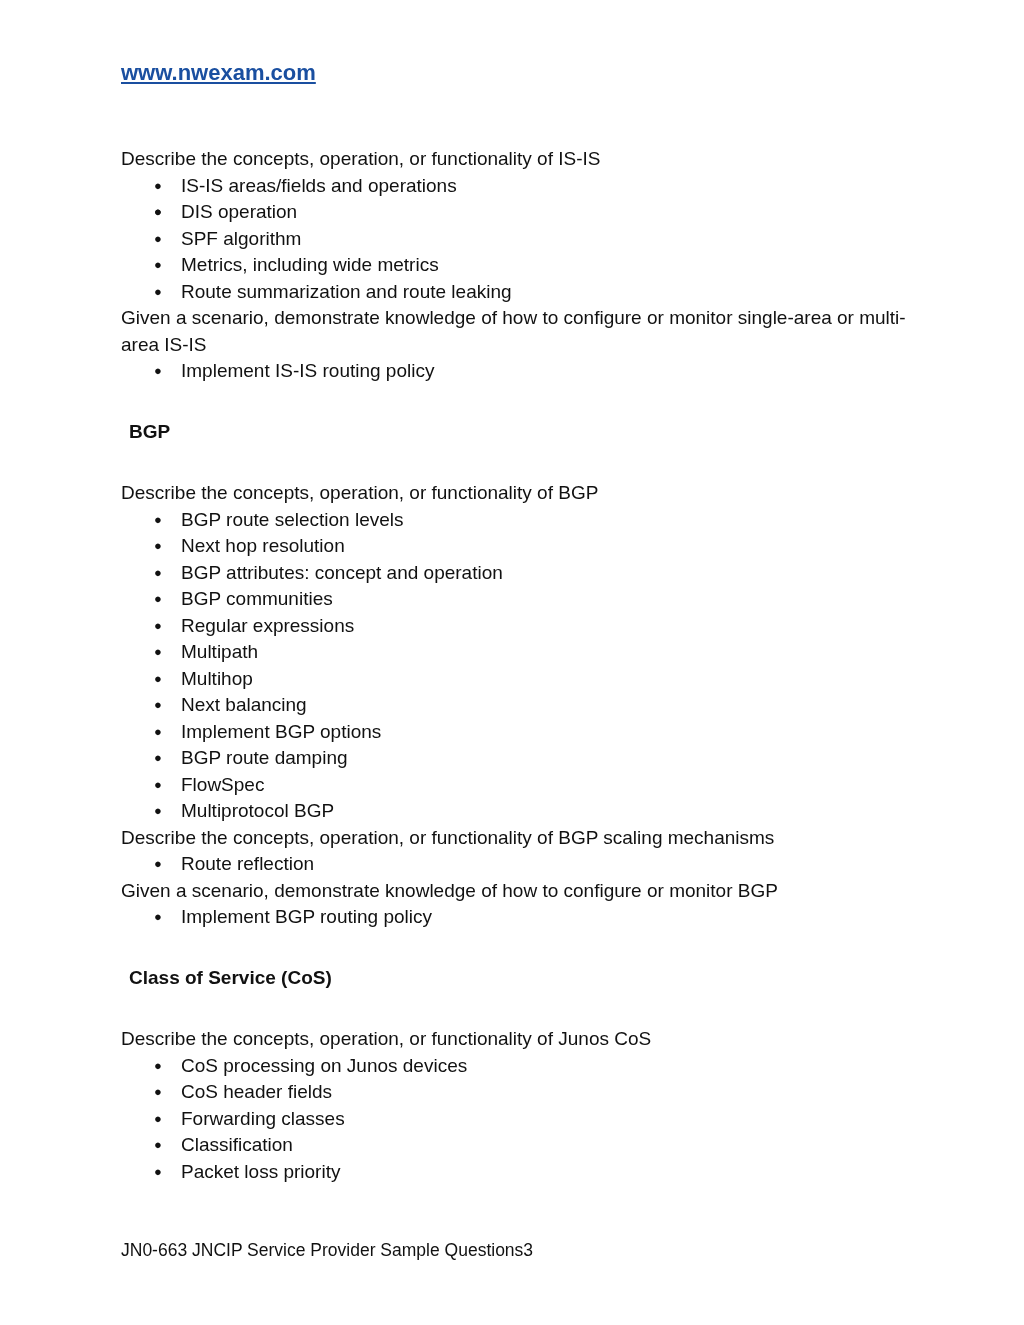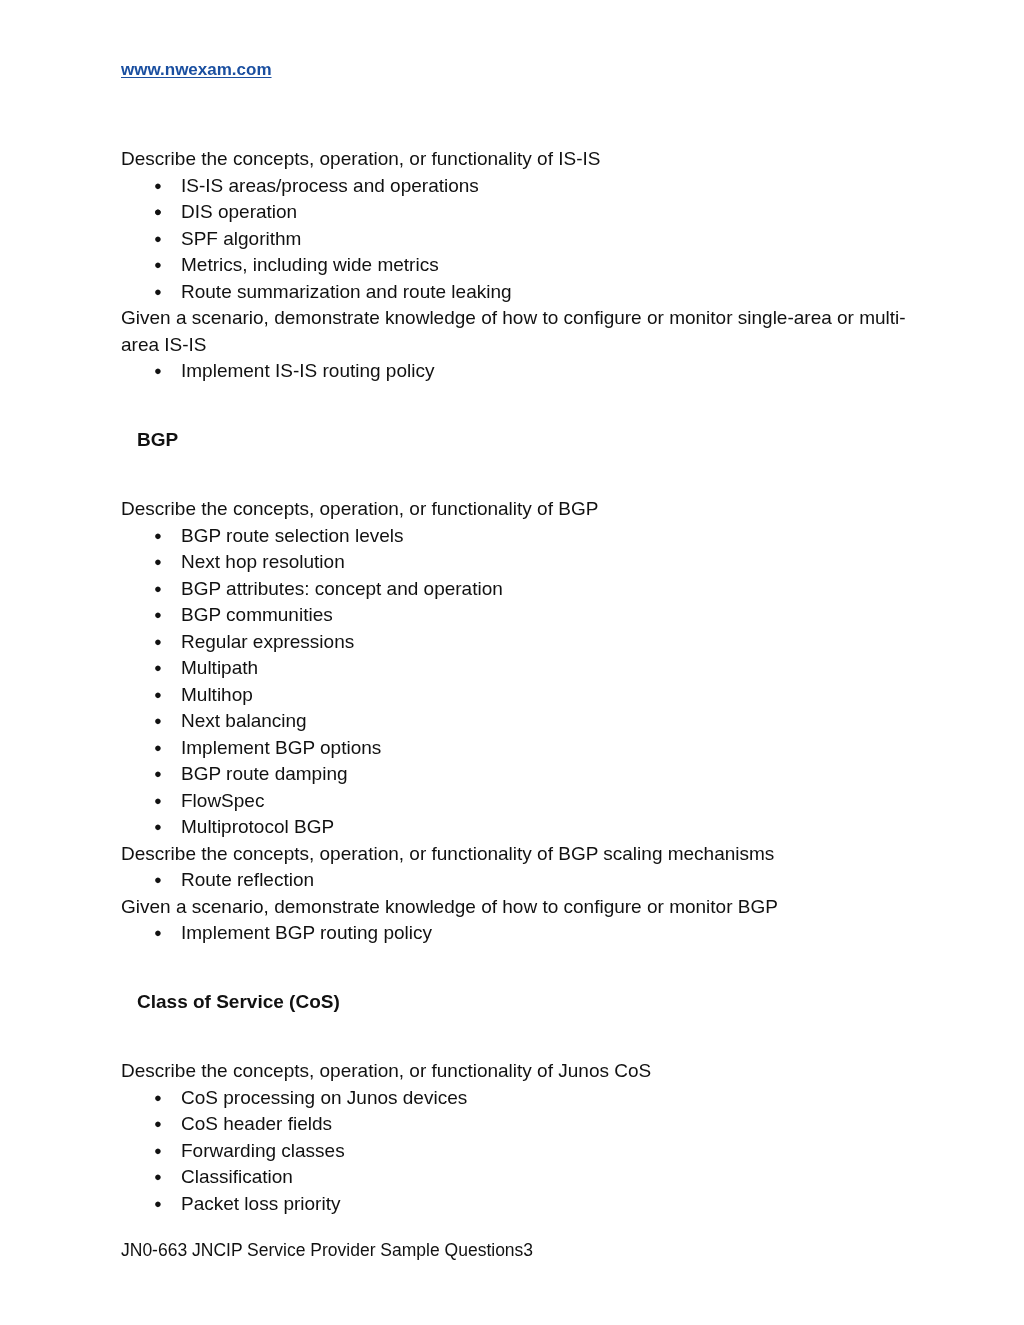--- a/index.html
+++ b/index.html
@@ -2,45 +2,45 @@
 <html><head>
   <meta charset="utf-8">
   <style>
     html, body { margin: 0; padding: 0; background: #ffffff; }
     body {
       width: 1024px; height: 1325px; position: relative; overflow: hidden;
       font-family: "Liberation Sans", sans-serif; color: #111111;
     }
     .header-link {
       position: absolute; left: 121px; top: 60px;
-      font-size: 17px; font-weight: bold; color: #1a4fa0;
+      font-size: 22px; font-weight: bold; color: #1a4fa0;
       text-decoration: underline; text-underline-offset: 2px;
     }
     .content { position: absolute; left: 121px; top: 146px; width: 800px; }
     .line { font-size: 19px; line-height: 26.5px; margin: 0; white-space: nowrap; }
     .wrap { white-space: normal; width: 790px; }
     ul { list-style: none; margin: 0; padding: 0; }
     li { font-size: 19px; line-height: 26.5px; position: relative; padding-left: 60px; white-space: nowrap; }
     li .bullet { position: absolute; left: 33px; top: 0; font-size: 13px; line-height: 26.5px; }
-    .heading { font-size: 19px; line-height: 26.5px; font-weight: bold; margin: 16px; }
+    .heading { font-size: 19px; line-height: 26.5px; font-weight: bold; margin: 8px; }
     .gap { height: 26.5px; }
     .footer {
       position: absolute; left: 121px; top: 1240px; width: 735px;
       font-size: 17.5px; display: flex; justify-content: flex-start;
     }
   </style>
 </head>
 <body>
 
 <a class="header-link">www.nwexam.com</a>
 
 <div class="content">
   <p class="line">Describe the concepts, operation, or functionality of IS-IS</p>
   <ul>
-      <li><span class="bullet">●</span><span>IS-IS areas/process and operations</span></li>
+      <li><span class="bullet">●</span><span>IS-IS areas/fields and operations</span></li>
       <li><span class="bullet">●</span></li>
       <li><span class="bullet">●</span><span>DIS operation</span></li>
       <li><span class="bullet">●</span><span>SPF algorithm</span></li>
       <li><span class="bullet">●</span><span>Metrics, including wide metrics</span></li>
       <li><span class="bullet">●</span><span>Route summarization and route leaking</span></li>
     </ul>
   <p class="line wrap">Given a scenario, demonstrate knowledge of how to configure or monitor single-area or multi-area IS-IS</p>
   <ul>
       <li><span class="bullet">●</span><span>Implement IS-IS routing policy</span></li>
     </ul>

